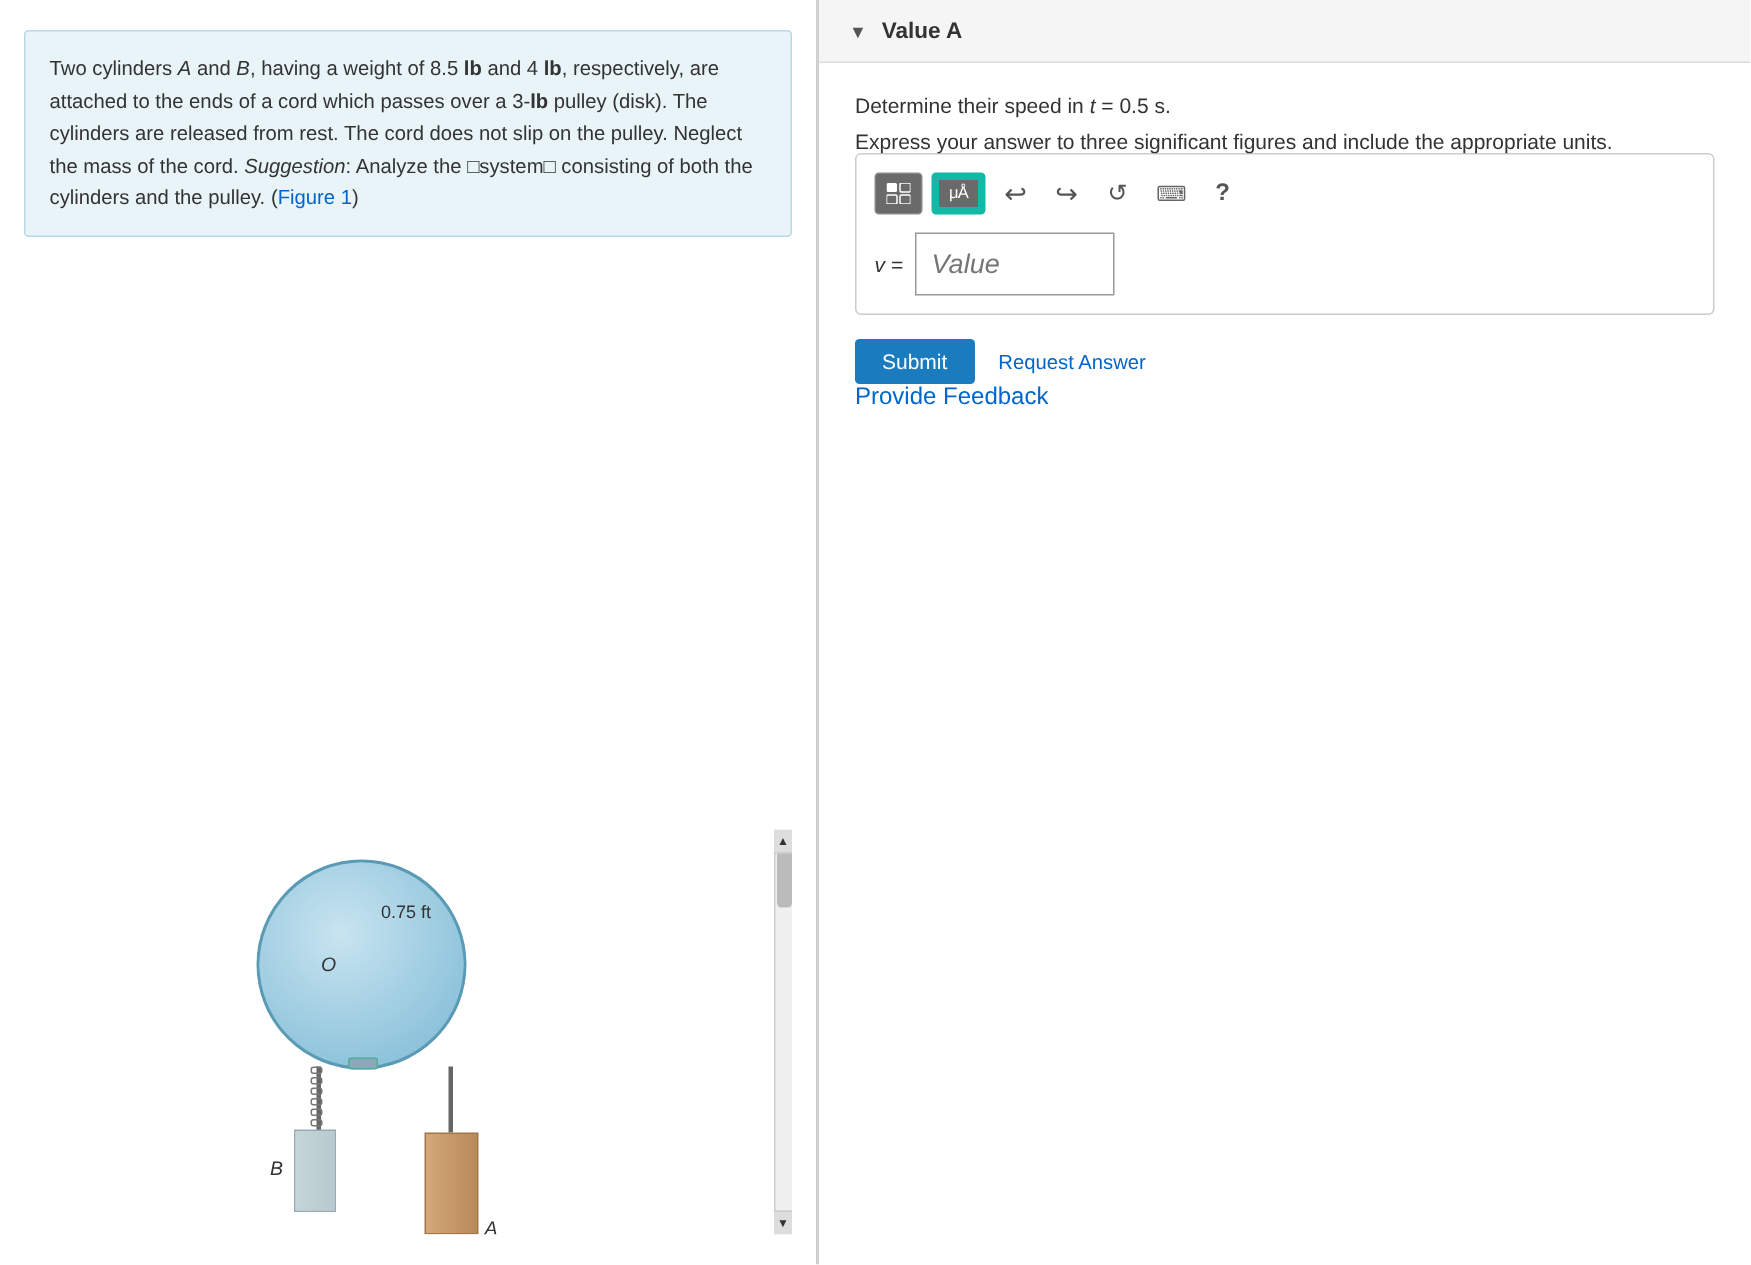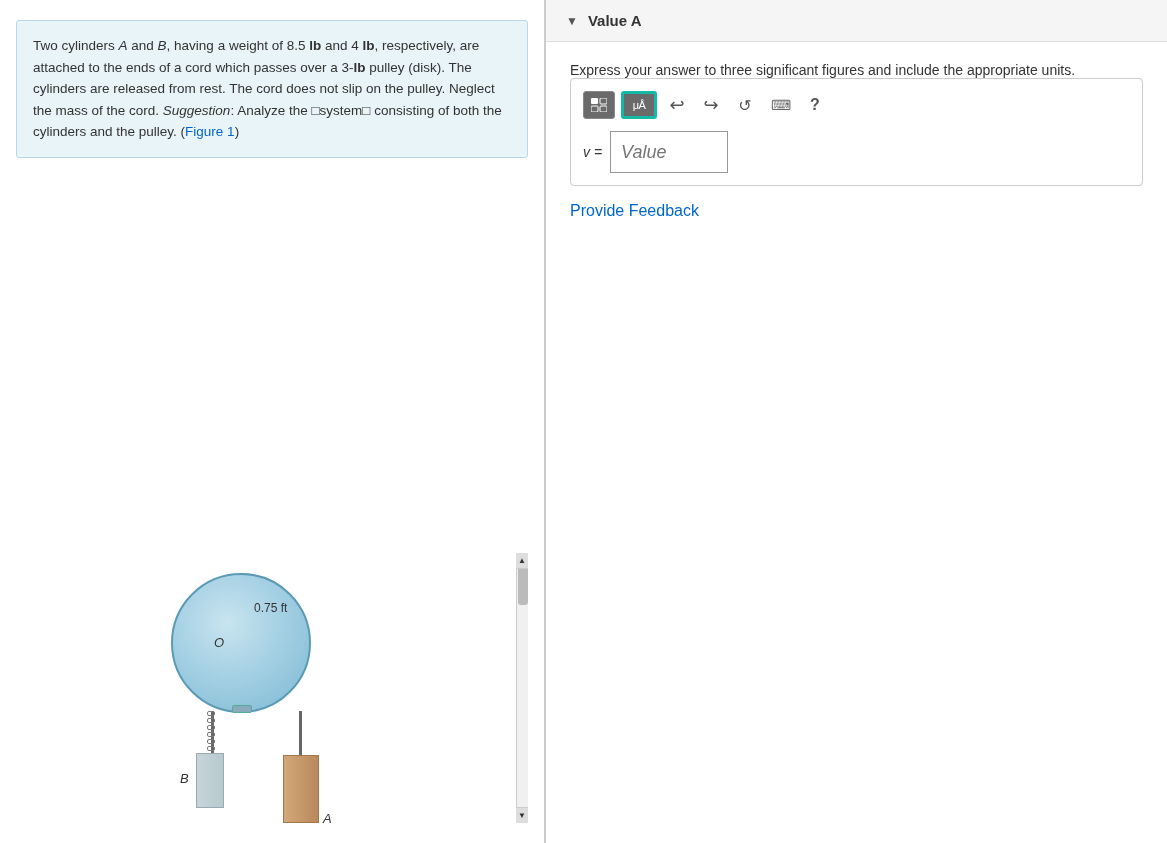--- a/index.html
+++ b/index.html
@@ -206,21 +206,21 @@
     }
 
     .v-label {
       font-size: 14px;
       font-style: italic;
       margin-right: 8px;
       color: #333;
     }
 
     .value-input {
-      width: 118px;
+      width: 133px;
       height: 42px;
       border: 1px solid #999;
       border-right: 1px solid #999;
       font-size: 18px;
       font-style: italic;
       color: #aaa;
       padding: 0 10px;
       outline: none;
       background: #fff;
     }
@@ -372,50 +372,57 @@
 
 <div class="right-panel">
 
   <div class="part-header">
     <span class="collapse-arrow">▼</span>
     <span>Value A</span>
   </div>
 
   <div class="part-content">
 
+    <p class="question-text">
+      Determine their speed in <em>t</em> = 0.5 s.
+    </p>
 
     <p class="instruction-text">Express your answer to three significant figures and include the appropriate units.</p>
 
     <div class="answer-container">
 
       <div class="toolbar">
         <button class="toolbar-btn" title="Matrix/fraction input" style="font-size:12px; color:#fff; background:#6a6a6a; border:1px solid #888;">
           <svg width="16" height="14" viewBox="0 0 16 14" fill="white">
             <rect x="0" y="0" width="7" height="6" rx="1" fill="white"></rect>
             <rect x="9" y="0" width="7" height="6" rx="1" fill="none" stroke="white" stroke-width="1"></rect>
             <rect x="0" y="8" width="7" height="6" rx="1" fill="none" stroke="white" stroke-width="1"></rect>
             <rect x="9" y="8" width="7" height="6" rx="1" fill="none" stroke="white" stroke-width="1"></rect>
           </svg>
         </button>
-        <button class="toolbar-btn mu" style="font-size:11px; color:#fff; background:#6a6a6a; border:3px solid #14b8a6; letter-spacing:-0.5px; padding:0 4px; width:36px;">
+        <button class="toolbar-btn mu" style="font-size:11px; color:#fff; background:#6a6a6a; border:5px solid #14b8a6; letter-spacing:-0.5px; padding:0 4px; width:36px;">
           μÅ
         </button>
         <button class="toolbar-btn text" style="font-size:18px; color:#555; background:transparent; border:none; cursor:pointer;">↩</button>
         <button class="toolbar-btn text" style="font-size:18px; color:#555; background:transparent; border:none; cursor:pointer;">↪</button>
         <button class="toolbar-btn text" style="font-size:16px; color:#555; background:transparent; border:none; cursor:pointer;">↺</button>
         <button class="toolbar-btn keyboard-icon" style="font-size:14px; color:#666; background:transparent; border:none; cursor:pointer;">⌨</button>
         <button class="toolbar-btn question" style="font-size:16px; font-weight:bold; color:#555; background:transparent; border:none; cursor:pointer;">?</button>
       </div>
 
       <div class="input-row">
         <span class="v-label"><em>v</em> =</span>
         <input type="text" class="value-input" placeholder="Value" style="">
       </div>
 
     </div>
 
     
+    <div class="action-row">
+      <button class="submit-btn">Submit</button>
+      <a href="#" class="request-link">Request Answer</a>
+    </div>
 
     <a href="#" class="provide-feedback-link">Provide Feedback</a>
 
   </div>
 
 </div>
 
 </body></html>

